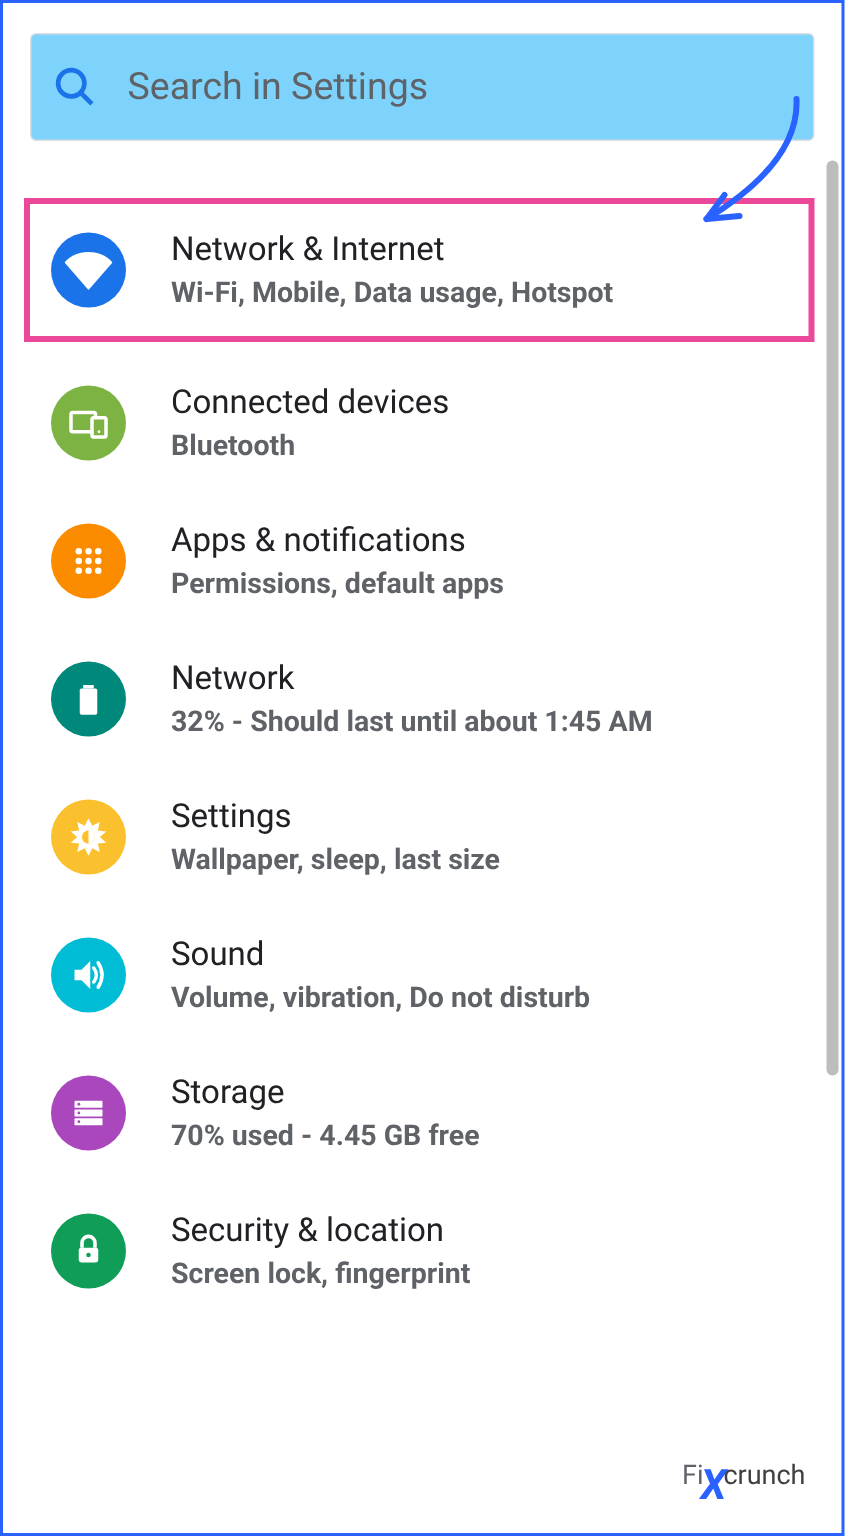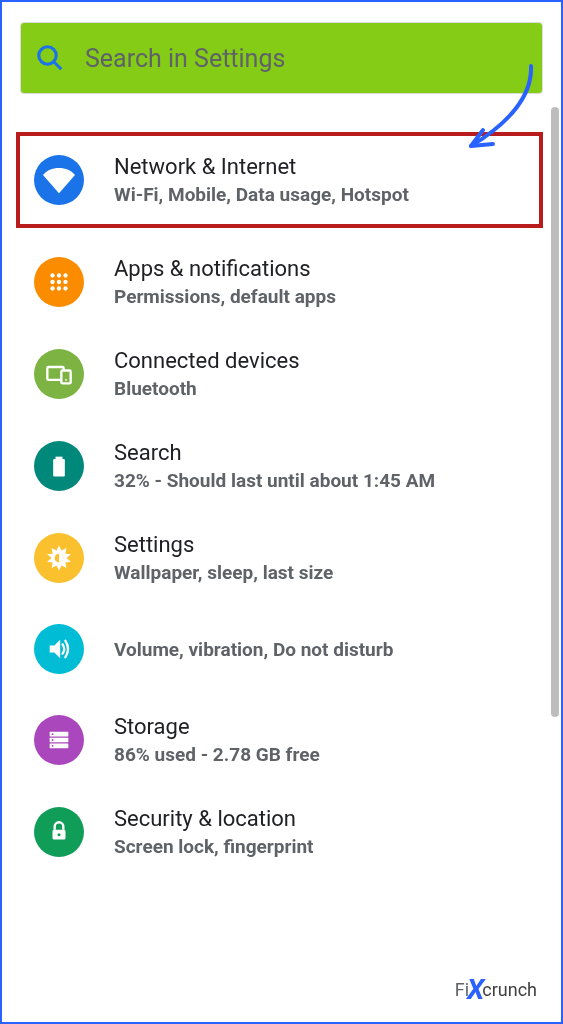--- a/index.html
+++ b/index.html
@@ -17,21 +17,21 @@
       border: 2px solid #2962FF;
     }
     .search-bar {
       margin: 20px 18px 10px 18px;
       height: 72px;
       border: 1px solid #dadce0;
       border-radius: 4px;
       display: flex;
       align-items: center;
       padding: 0 14px;
-      background: #84cc16;
+      background: #7dd3fc;
     }
     .search-icon {
       width: 30px;
       height: 30px;
       margin-right: 20px;
       flex-shrink: 0;
     }
     .search-text {
       color: #5f6368;
       font-size: 25px;
@@ -39,21 +39,21 @@
     .settings-list {
       padding: 4px 0;
     }
     .settings-item {
       display: flex;
       align-items: center;
       padding: 20px 18px 20px 32px;
       gap: 30px;
     }
     .settings-item.highlighted {
-      border: 4px solid #b91c1c;
+      border: 4px solid #ec4899;
       margin: 24px 18px 8px 14px;
       padding: 18px 14px 18px 14px;
     }
     .item-icon {
       width: 50px;
       height: 50px;
       border-radius: 50%;
       display: flex;
       align-items: center;
       justify-content: center;
@@ -89,21 +89,20 @@
       right: 20px;
       width: 90px;
       height: 95px;
       pointer-events: none;
     }
     .watermark {
       position: absolute;
       bottom: 16px;
       right: 24px;
       display: flex;
-      align-items: center;
       font-size: 18px;
       color: #5f6368;
     }
     .watermark-fi {
       color: #5f6368;
     }
     .watermark-x {
       color: #2962FF;
       font-weight: bold;
       font-size: 28px;
@@ -134,20 +133,34 @@
 
   <div class="settings-item highlighted">
     <div class="item-icon" style="background:#1a73e8">
       <svg viewBox="0 0 24 24" width="32" height="32" fill="#fff">
         <path d="M12 3 C7 3 2.7 5 0 8.2 L12 22 L24 8.2 C21.3 5 17 3 12 3 Z"></path>
       </svg>
     </div>
     <div class="item-text">
       <div class="item-title">Network &amp; Internet</div>
       <div class="item-subtitle">Wi-Fi, Mobile, Data usage, Hotspot</div>
+    </div>
+  </div>
+
+  <div class="settings-item">
+    <div class="item-icon" style="background:#7cb342">
+      <svg viewBox="0 0 24 24" width="28" height="28" fill="#fff">
+        <rect x="2" y="6" width="14" height="11" rx="1" fill="none" stroke="#fff" stroke-width="2"></rect>
+        <rect x="14" y="9" width="8" height="11" rx="1" fill="#7cb342" stroke="#fff" stroke-width="2"></rect>
+        <circle cx="18" cy="17" r="0.8" fill="#fff"></circle>
+      </svg>
+    </div>
+    <div class="item-text">
+      <div class="item-title">Connected devices</div>
+      <div class="item-subtitle">Bluetooth</div>
     </div>
   </div>
 
   <div class="settings-item">
     <div class="item-icon" style="background:#fb8c00">
       <svg viewBox="0 0 24 24" width="26" height="26" fill="#fff">
         <circle cx="6" cy="6" r="2"></circle>
           <circle cx="12" cy="6" r="2"></circle>
           <circle cx="18" cy="6" r="2"></circle>
         <circle cx="6" cy="12" r="2"></circle>
@@ -158,42 +171,28 @@
           <circle cx="18" cy="18" r="2"></circle>
       </svg>
     </div>
     <div class="item-text">
       <div class="item-title">Apps &amp; notifications</div>
       <div class="item-subtitle">Permissions, default apps</div>
     </div>
   </div>
 
   <div class="settings-item">
-    <div class="item-icon" style="background:#7cb342">
-      <svg viewBox="0 0 24 24" width="28" height="28" fill="#fff">
-        <rect x="2" y="6" width="14" height="11" rx="1" fill="none" stroke="#fff" stroke-width="2"></rect>
-        <rect x="14" y="9" width="8" height="11" rx="1" fill="#7cb342" stroke="#fff" stroke-width="2"></rect>
-        <circle cx="18" cy="17" r="0.8" fill="#fff"></circle>
-      </svg>
-    </div>
-    <div class="item-text">
-      <div class="item-title">Connected devices</div>
-      <div class="item-subtitle">Bluetooth</div>
-    </div>
-  </div>
-
-  <div class="settings-item">
     <div class="item-icon" style="background:#00897b">
       <svg viewBox="0 0 24 24" width="28" height="28" fill="#fff">
         <rect x="9" y="4" width="6" height="2"></rect>
         <rect x="7" y="6" width="10" height="15" rx="1"></rect>
       </svg>
     </div>
     <div class="item-text">
-      <div class="item-title">Search</div>
+      <div class="item-title">Network</div>
       <div class="item-subtitle">32% - Should last until about 1:45 AM</div>
     </div>
   </div>
 
   <div class="settings-item">
     <div class="item-icon" style="background:#fbc02d">
       <svg viewBox="0 0 24 24" width="30" height="30" fill="#fff">
         <path d="M12 2 L14 6 L18 4 L17 8.5 L21.5 9 L18 12 L21.5 15 L17 15.5 L18 20 L14 18 L12 22 L10 18 L6 20 L7 15.5 L2.5 15 L6 12 L2.5 9 L7 8.5 L6 4 L10 6 Z"></path>
         <circle cx="12" cy="12" r="3.5" fill="#fbc02d"></circle>
         <path d="M12 8.5 A3.5 3.5 0 0 1 12 15.5 Z" fill="#fff"></path>
@@ -207,38 +206,39 @@
 
   <div class="settings-item">
     <div class="item-icon" style="background:#00bcd4">
       <svg viewBox="0 0 24 24" width="28" height="28" fill="#fff">
         <path d="M4 9 L4 15 L8 15 L13 20 L13 4 L8 9 Z"></path>
         <path d="M15 8 Q18 12 15 16" fill="none" stroke="#fff" stroke-width="2" stroke-linecap="round"></path>
         <path d="M17.5 5 Q22 12 17.5 19" fill="none" stroke="#fff" stroke-width="2" stroke-linecap="round"></path>
       </svg>
     </div>
     <div class="item-text">
+      <div class="item-title">Sound</div>
       <div class="item-subtitle">Volume, vibration, Do not disturb</div>
     </div>
   </div>
 
   <div class="settings-item">
     <div class="item-icon" style="background:#ab47bc">
       <svg viewBox="0 0 24 24" width="28" height="28" fill="#fff">
         <rect x="4" y="5" width="16" height="4" rx="0.5"></rect>
         <rect x="4" y="10" width="16" height="4" rx="0.5"></rect>
         <rect x="4" y="15" width="16" height="4" rx="0.5"></rect>
         <circle cx="6.5" cy="7" r="0.8" fill="#ab47bc"></circle>
         <circle cx="6.5" cy="12" r="0.8" fill="#ab47bc"></circle>
         <circle cx="6.5" cy="17" r="0.8" fill="#ab47bc"></circle>
       </svg>
     </div>
     <div class="item-text">
       <div class="item-title">Storage</div>
-      <div class="item-subtitle">86% used - 2.78 GB free</div>
+      <div class="item-subtitle">70% used - 4.45 GB free</div>
     </div>
   </div>
 
   <div class="settings-item">
     <div class="item-icon" style="background:#0f9d58">
       <svg viewBox="0 0 24 24" width="26" height="26" fill="#fff">
         <rect x="6" y="10" width="12" height="9" rx="1.5"></rect>
         <path d="M8 10 L8 7 A4 4 0 0 1 16 7 L16 10" fill="none" stroke="#fff" stroke-width="2.2"></path>
         <circle cx="12" cy="14.5" r="1.4" fill="#0f9d58"></circle>
       </svg>

